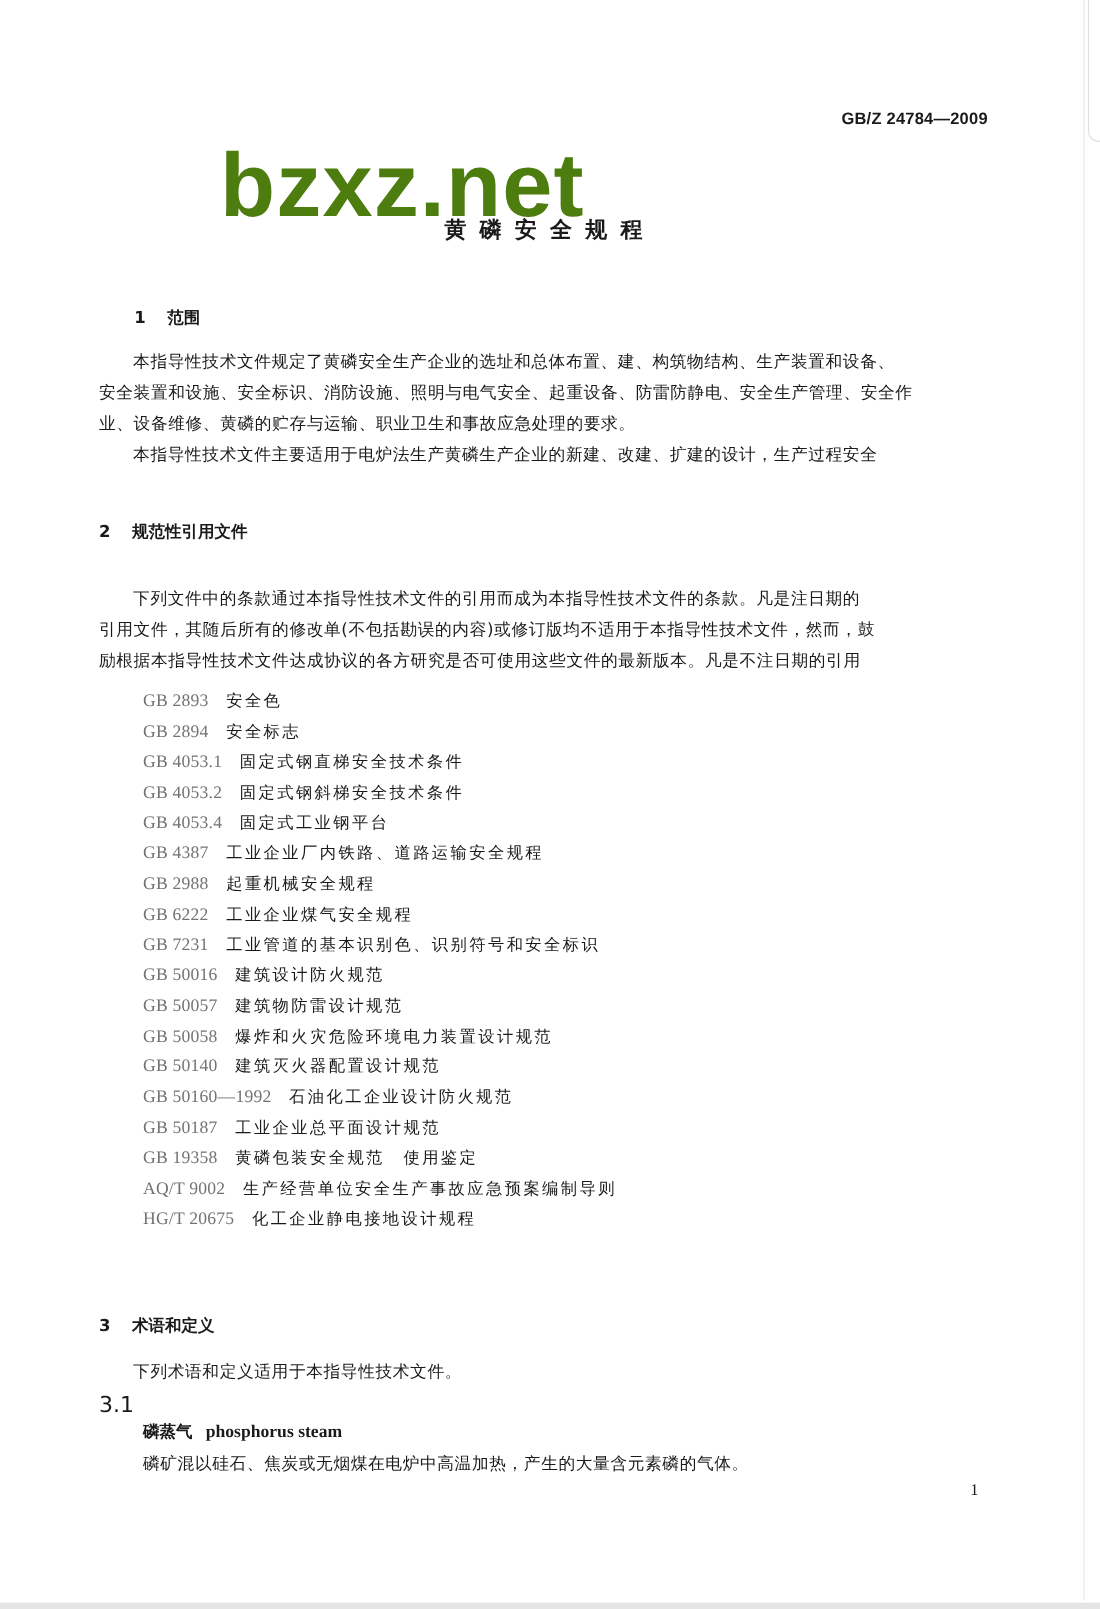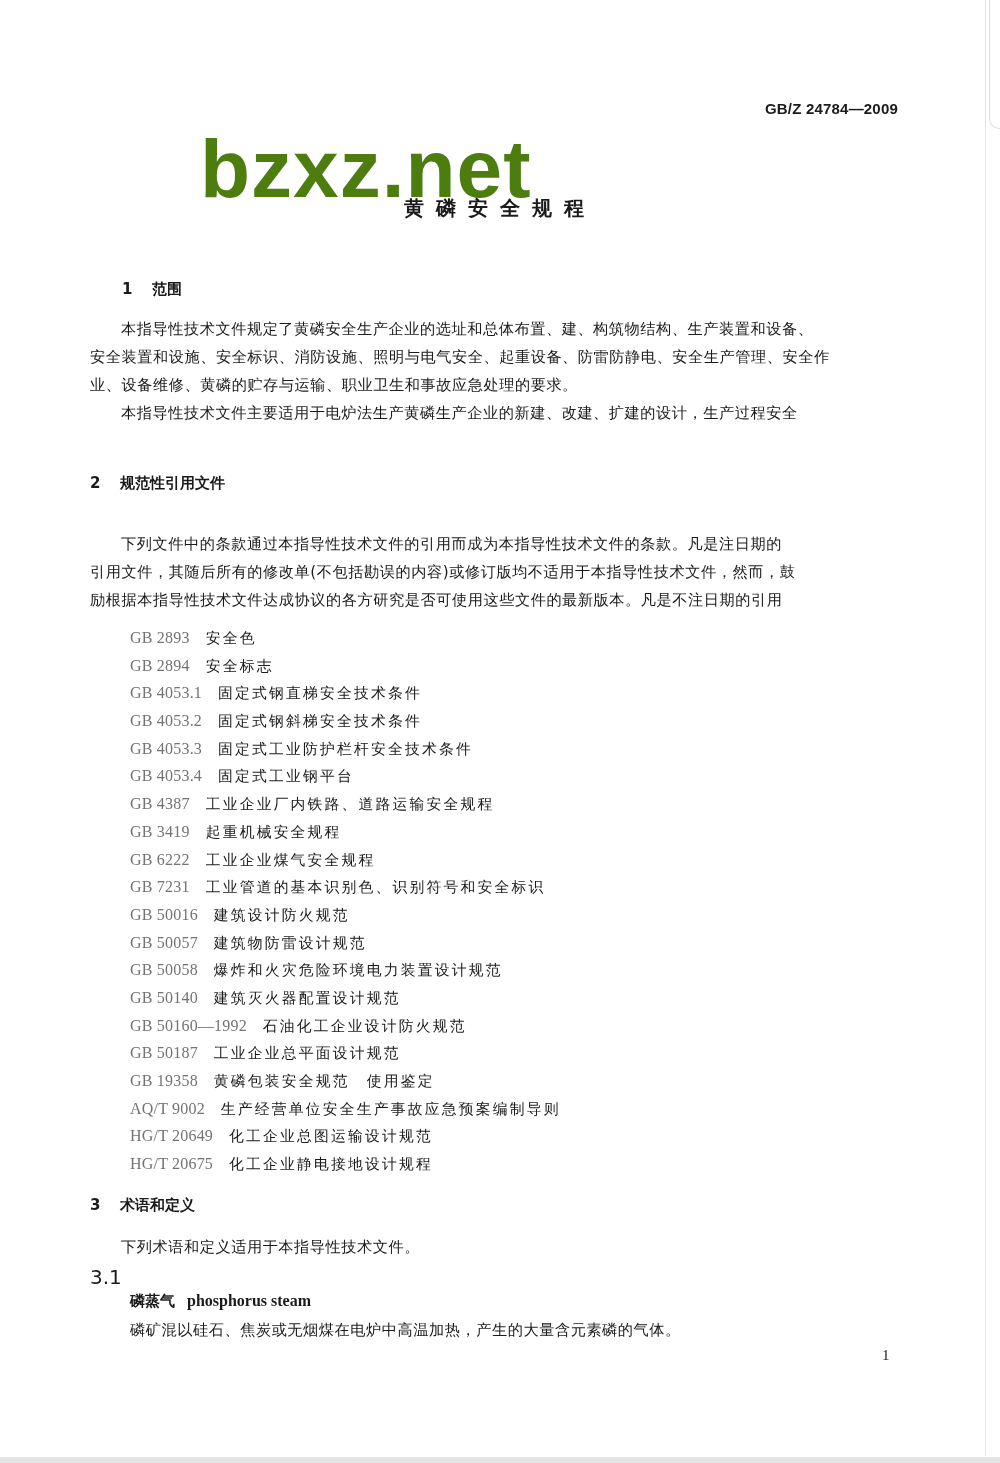--- a/index.html
+++ b/index.html
@@ -92,35 +92,33 @@
   <span class="line indent">下列文件中的条款通过本指导性技术文件的引用而成为本指导性技术文件的条款。凡是注日期的</span>
   <span class="line">引用文件，其随后所有的修改单(不包括勘误的内容)或修订版均不适用于本指导性技术文件，然而，鼓</span>
   <span class="line">励根据本指导性技术文件达成协议的各方研究是否可使用这些文件的最新版本。凡是不注日期的引用</span>
 </div>
 
 <div class="abs refs" id="refs">
     <div class="ref"><span class="code">GB 2893</span><span class="name">安全色</span></div>
     <div class="ref"><span class="code">GB 2894</span><span class="name">安全标志</span></div>
     <div class="ref"><span class="code">GB 4053.1</span><span class="name">固定式钢直梯安全技术条件</span></div>
     <div class="ref"><span class="code">GB 4053.2</span><span class="name">固定式钢斜梯安全技术条件</span></div>
-    <div class="ref"><span class="code">GB 4053.3</span><span class="name">固定式工业防护栏杆安全技术条件</span></div>
     <div class="ref"><span class="code">GB 4053.4</span><span class="name">固定式工业钢平台</span></div>
     <div class="ref"><span class="code">GB 4387</span><span class="name">工业企业厂内铁路、道路运输安全规程</span></div>
-    <div class="ref"><span class="code">GB 3419</span><span class="name">起重机械安全规程</span></div>
+    <div class="ref"><span class="code">GB 2988</span><span class="name">起重机械安全规程</span></div>
     <div class="ref"><span class="code">GB 6222</span><span class="name">工业企业煤气安全规程</span></div>
     <div class="ref"><span class="code">GB 7231</span><span class="name">工业管道的基本识别色、识别符号和安全标识</span></div>
     <div class="ref"><span class="code">GB 50016</span><span class="name">建筑设计防火规范</span></div>
     <div class="ref"><span class="code">GB 50057</span><span class="name">建筑物防雷设计规范</span></div>
     <div class="ref"><span class="code">GB 50058</span><span class="name">爆炸和火灾危险环境电力装置设计规范</span></div>
     <div class="ref"><span class="code">GB 50140</span><span class="name">建筑灭火器配置设计规范</span></div>
     <div class="ref"><span class="code">GB 50160—1992</span><span class="name">石油化工企业设计防火规范</span></div>
     <div class="ref"><span class="code">GB 50187</span><span class="name">工业企业总平面设计规范</span></div>
     <div class="ref"><span class="code">GB 19358</span><span class="name">黄磷包装安全规范　使用鉴定</span></div>
     <div class="ref"><span class="code">AQ/T 9002</span><span class="name">生产经营单位安全生产事故应急预案编制导则</span></div>
-    <div class="ref"><span class="code">HG/T 20649</span><span class="name">化工企业总图运输设计规范</span></div>
     <div class="ref"><span class="code">HG/T 20675</span><span class="name">化工企业静电接地设计规程</span></div>
   </div>
 
 <div class="abs sec-head" style="top:1196px;">
   <span class="num">3</span><span>术语和定义</span>
 </div>
 <div class="abs para" style="top:1234px;">
   <span class="line indent">下列术语和定义适用于本指导性技术文件。</span>
 </div>
 <div class="abs term-num">3.1</div>

